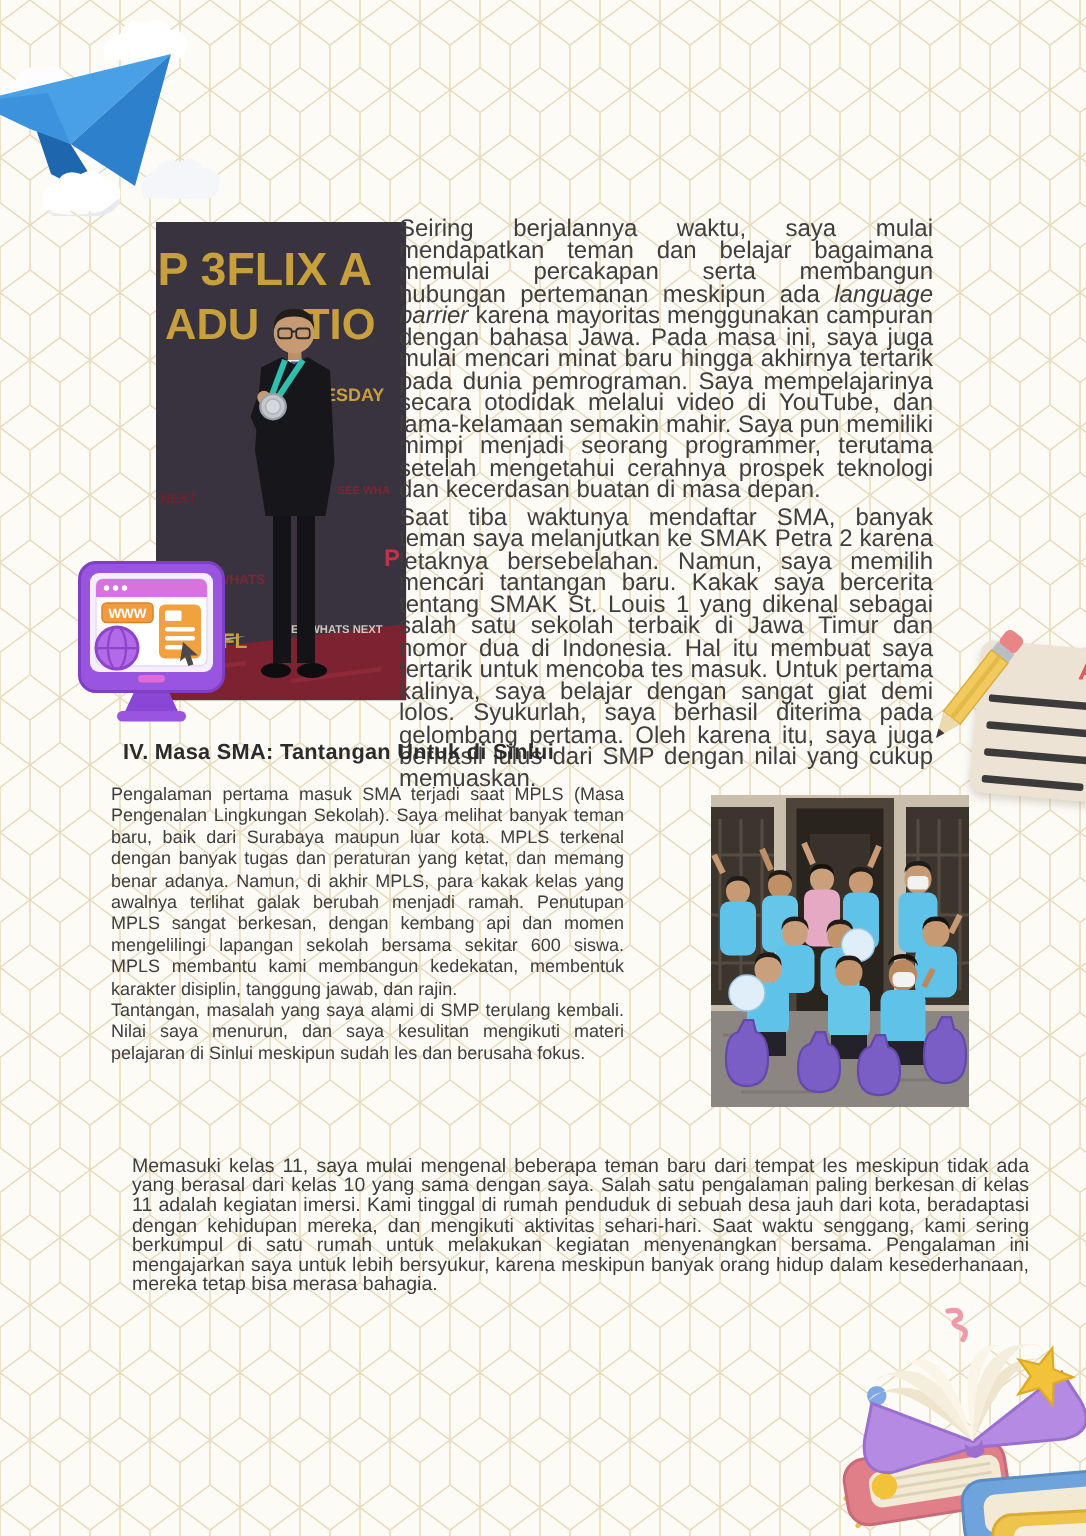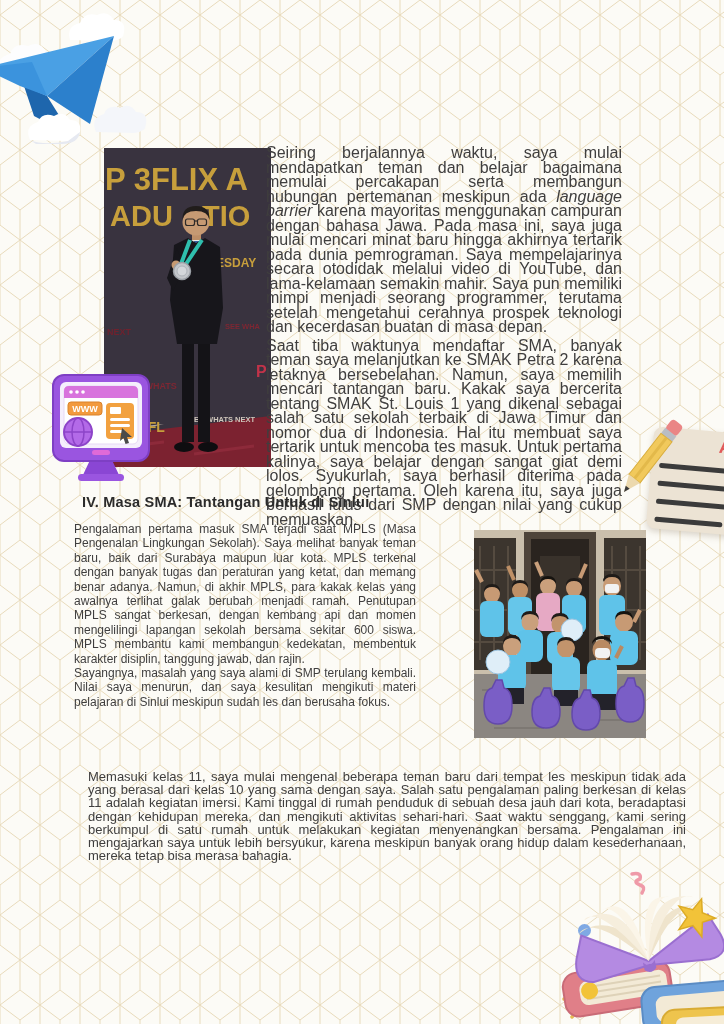--- a/index.html
+++ b/index.html
@@ -148,21 +148,21 @@
       <rect x="62" y="60" width="15" height="3" rx="1.5" fill="#ffffff"></rect>
     </g>
     <path d="M74,58 L84,67 L79,67 L81,73 L77.5,74 L75.5,68 L72,71 Z" fill="#4a4a4a"></path>
     <rect x="44" y="80" width="18" height="5" rx="2.5" fill="#e06ad8"></rect>
   </svg>
 
   <div class="abs heading" style="left:82px;top:494px;">IV. Masa SMA: Tantangan Untuk di Sinlui</div>
 
   <div class="abs para3" style="left:74px;top:522px;width:342px;">
     <p>Pengalaman pertama masuk SMA terjadi saat MPLS (Masa Pengenalan Lingkungan Sekolah). Saya melihat banyak teman baru, baik dari Surabaya maupun luar kota. MPLS terkenal dengan banyak tugas dan peraturan yang ketat, dan memang benar adanya. Namun, di akhir MPLS, para kakak kelas yang awalnya terlihat galak berubah menjadi ramah. Penutupan MPLS sangat berkesan, dengan kembang api dan momen mengelilingi lapangan sekolah bersama sekitar 600 siswa. MPLS membantu kami membangun kedekatan, membentuk karakter disiplin, tanggung jawab, dan rajin.</p>
-    <p>Sayangnya, masalah yang saya alami di SMP terulang kembali. Nilai saya menurun, dan saya kesulitan mengikuti materi pelajaran di Sinlui meskipun sudah les dan berusaha fokus.</p>
+    <p>Tantangan, masalah yang saya alami di SMP terulang kembali. Nilai saya menurun, dan saya kesulitan mengikuti materi pelajaran di Sinlui meskipun sudah les dan berusaha fokus.</p>
   </div>
 
   <div class="abs photo-frame" style="left:458px;top:530px;width:172px;height:208px;">
     <svg width="172" height="208" viewBox="0 0 172 208">
       <rect width="172" height="208" fill="#cabfac"></rect>
       <rect x="0" y="8" width="42" height="132" fill="#3c352e"></rect>
       <path d="M6,16 L6,130 M20,16 L20,130 M34,16 L34,130 M0,40 L42,40 M0,80 L42,80 M0,112 L42,112" stroke="#554b40" stroke-width="2"></path>
       <rect x="130" y="8" width="42" height="132" fill="#3c352e"></rect>
       <path d="M138,16 L138,130 M152,16 L152,130 M166,16 L166,130 M130,40 L172,40 M130,80 L172,80 M130,112 L172,112" stroke="#554b40" stroke-width="2"></path>
       <rect x="50" y="2" width="72" height="146" fill="#4e443a"></rect>

